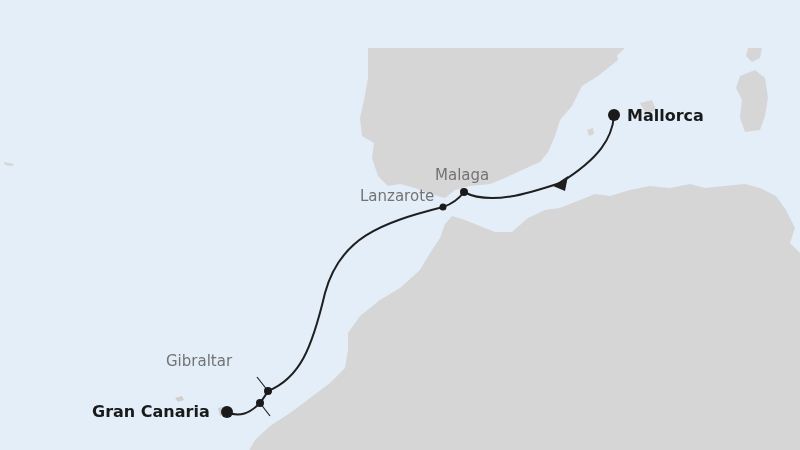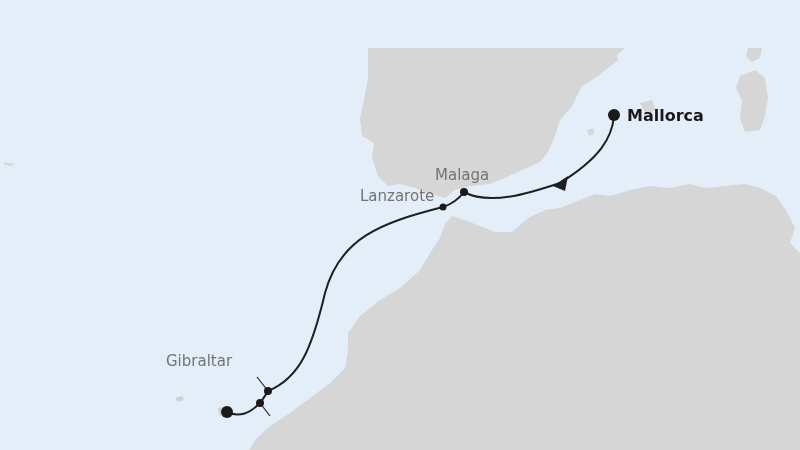--- a/index.html
+++ b/index.html
@@ -52,13 +52,14 @@
     <circle cx="443" cy="159" r="3.5" fill="#1a1a1a"></circle>
     <circle cx="268" cy="343" r="4" fill="#1a1a1a"></circle>
     <circle cx="260" cy="355" r="4" fill="#1a1a1a"></circle>
     <circle cx="227" cy="364" r="6" fill="#1a1a1a"></circle>
   </svg>
 
   <div class="label bold" style="left:627px; top:60px;">Mallorca</div>
   <div class="label" style="left:435px; top:120px;">Malaga</div>
   <div class="label" style="left:360px; top:141px;">Lanzarote</div>
   <div class="label" style="left:166px; top:306px;">Gibraltar</div>
+  <div class="label bold" style="left:92px; top:356px;">Gran Canaria</div>
 </div>
 
 </body></html>

